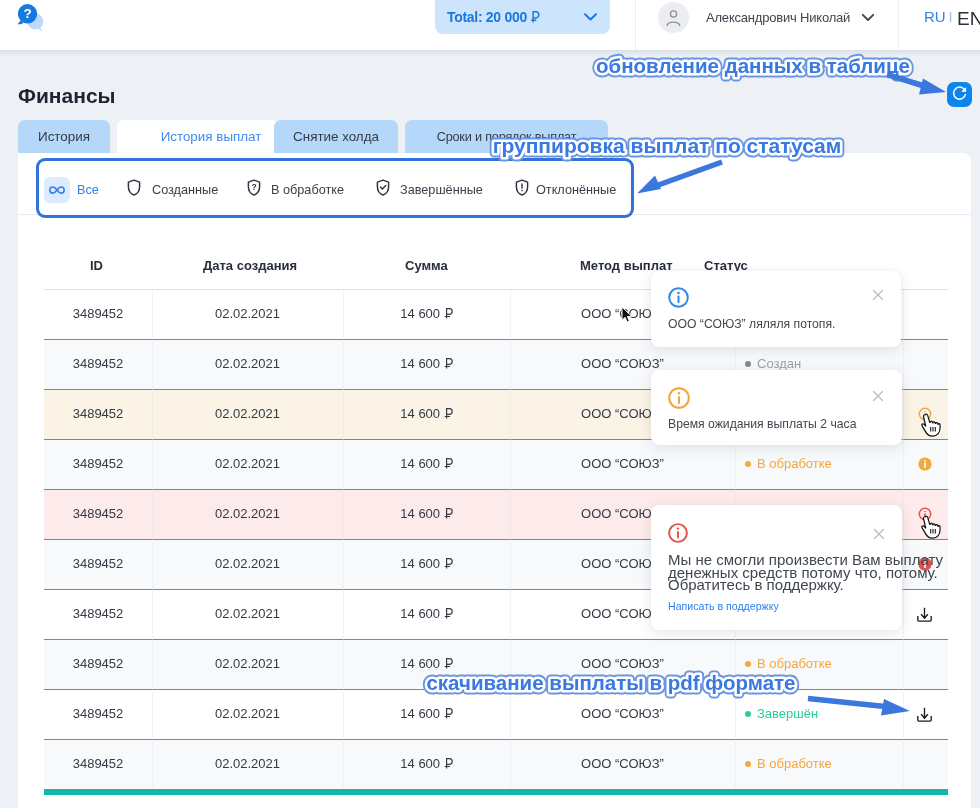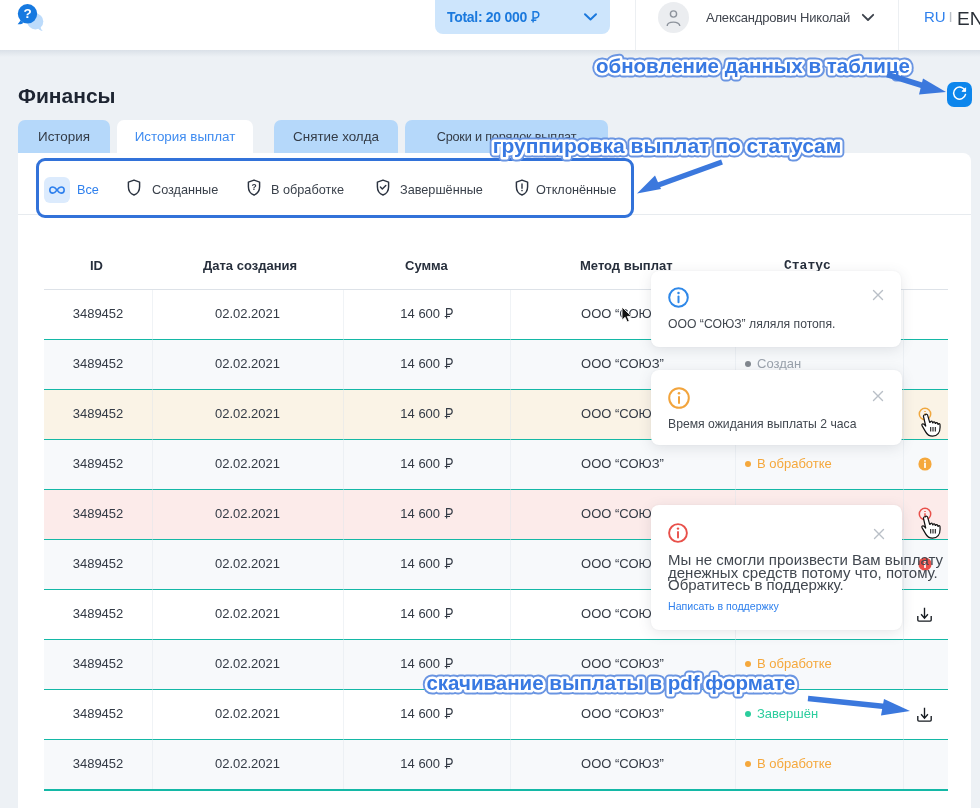--- a/index.html
+++ b/index.html
@@ -22,21 +22,21 @@
   
   #card{left:18px;top:153px;width:953px;height:655px;background:#fff;border-radius:0 8px 0 0;}
   #filterline{left:18px;top:214px;width:953px;height:1px;background:#e7ebef;}
   #filterbox{left:36px;top:158px;width:598px;height:60px;border:3px solid #3272d9;border-radius:9px;box-sizing:border-box;background:#fff;}
   #infchip{left:44px;top:177px;width:26px;height:26px;border-radius:6px;background:#dcebfd;}
   .flabel{top:183px;font-size:12.7px;color:#3a414b;text-align:center;}
   .fico{top:179px;}
   
   .th{top:258px;font-size:13px;font-weight:bold;color:#272f3c;}
   #headline{left:44px;top:289px;width:904px;height:1px;background:#dde2e8;}
-  .row{left:44px;width:904px;height:49px;border-bottom:2px solid #14b8a6;}
+  .row{left:44px;width:904px;height:49px;border-bottom:6px solid #14b8a6;}
   .row div{position:absolute;font-size:13px;color:#333a45;top:16px;}
   .c1{left:0;width:108px;text-align:center;}
   .c2{left:108px;width:191px;text-align:center;}
   .c3{left:299px;width:167px;text-align:center;}
   .c4{left:466px;width:225px;text-align:center;}
   .rubs{vertical-align:-1px;}
   .vline{width:1px;background:rgba(222,228,235,0.45);top:290px;height:499px;}
   .row .status{font-size:13px;}
   .row .dot{width:6px;height:6px;border-radius:50%;top:21px;}
   
@@ -74,21 +74,21 @@
   <circle cx="19.3" cy="19.4" r="8" fill="#bcdbfb"></circle>
   <path d="M22 26.6 c1.5 1.6 2.8 2.2 4.8 2.4 c-1.6 -1.2 -2 -2.4 -2.2 -4.2 z" fill="#bcdbfb"></path>
   <circle cx="11.5" cy="11.8" r="9.7" fill="#1679e0"></circle>
   <path d="M4.6 18.4 L1.6 22.2 c2.2 0.5 4.4 -0.2 5.8 -1.4 z" fill="#1679e0"></path>
   <text x="11.5" y="16.4" font-size="13.5" font-weight="bold" fill="#fff" text-anchor="middle" font-family="Liberation Sans">?</text>
 </svg>
 
 <div class="abs" id="title">Финансы</div>
 
 <div class="abs tab" style="left:18px;width:92px;">История</div>
-<div class="abs tab active" style="left:117px;width:136px;">История выплат</div>
+<div class="abs tab active" style="left:117px;width:136px;padding-left:26px;">История выплат</div>
 <div class="abs tab" style="left:274px;width:124px;">Снятие холда</div>
 <div class="abs tab" style="left:405px;width:203px;font-size:12.7px;letter-spacing:-0.2px;">Сроки и порядок выплат</div>
 
 <div class="abs" id="card"></div>
 <div class="abs" id="filterline"></div>
 <div class="abs" id="filterbox"></div>
 <div class="abs" id="infchip"></div>
 <svg class="abs" style="left:48px;top:184px" width="18" height="12" viewBox="0 0 18 12">
     <path d="M9 6 C7.4 3.7 6.3 2.9 4.9 2.9 A3.1 3.1 0 0 0 4.9 9.1 C6.3 9.1 7.4 8.3 9 6 C10.6 3.7 11.7 2.9 13.1 2.9 A3.1 3.1 0 0 1 13.1 9.1 C11.7 9.1 10.6 8.3 9 6" fill="none" stroke="#2f80ed" stroke-width="1.55"></path>
   </svg>
@@ -111,21 +111,21 @@
     <path d="M7 1.1 L12.6 3.1 L12.6 7.7 C12.6 12.1 10.3 14.8 7 16 C3.7 14.8 1.4 12.1 1.4 7.7 L1.4 3.1 Z" fill="none" stroke="#2b3340" stroke-width="1.45" stroke-linejoin="round"></path>
     <path d="M7 5 L7 9.2" stroke="#2b3340" stroke-width="1.4" stroke-linecap="round"></path>
     <circle cx="7" cy="11.6" r="0.8" fill="#2b3340"></circle>
   </svg>
 <div class="abs flabel" style="left:536px;">Отклонённые</div>
 
 <div class="abs th" style="left:90px;">ID</div>
 <div class="abs th" style="left:203px;">Дата создания</div>
 <div class="abs th" style="left:405px;">Сумма</div>
 <div class="abs th" style="left:580px;">Метод выплат</div>
-<div class="abs th" style="left:784px;font-family:Liberation Mono, monospace;">Статус</div>
+<div class="abs th" style="left:704px;">Статус</div>
 <div class="abs" id="headline"></div>
 
 <div class="abs row" style="top:290px;background:#ffffff">
     <div class="c1">3489452</div>
     <div class="c2">02.02.2021</div>
     <div class="c3">14 600 <svg class="rubs" width="9" height="11" viewBox="0 0 9 11">
         <path d="M2.6 10.6 L2.6 0.6 L5.3 0.6 A2.9 2.9 0 0 1 5.3 6.4 L2.6 6.4 M0.7 8.5 L6.0 8.5" stroke="#333a45" stroke-width="1.15" fill="none"></path>
       </svg></div>
     <div class="c4">ООО “СОЮЗ”</div>
   </div>

